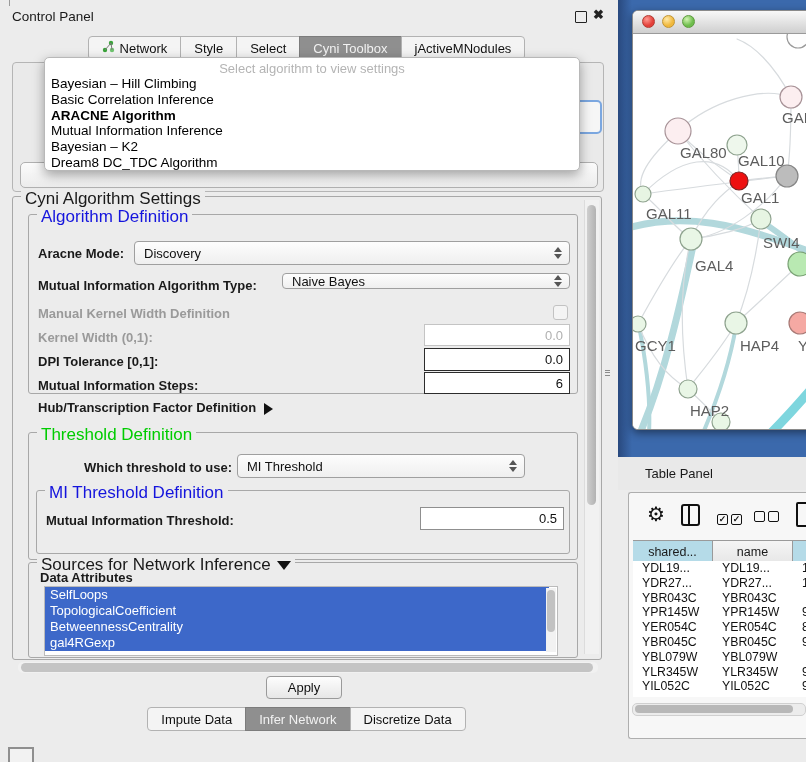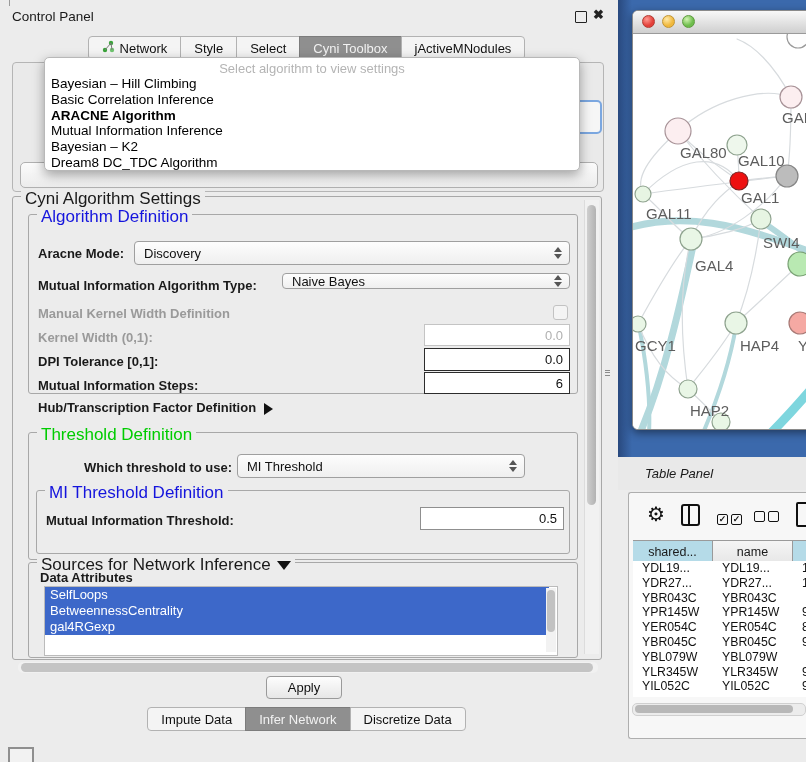--- a/index.html
+++ b/index.html
@@ -93,21 +93,21 @@
        background:linear-gradient(#f8f8f8,#cfcfcf);border-bottom:1px solid #9a9a9a;}
   .tl{position:absolute;top:4px;width:13px;height:13px;border-radius:50%;box-sizing:border-box;}
   .tl.red{left:9px;background:radial-gradient(circle at 35% 30%,#ff9a92,#e3403a 60%);border:1px solid #b03a32;}
   .tl.yel{left:29px;background:radial-gradient(circle at 35% 30%,#ffe9a8,#f0b83d 60%);border:1px solid #c19432;}
   .tl.grn{left:49px;background:radial-gradient(circle at 35% 30%,#d2f4b2,#6ebd4d 60%);border:1px solid #5d9a3e;}
   .net-canvas{position:absolute;top:23px;left:0;right:0;bottom:0;background:#fff;}
   .net-canvas svg{position:absolute;top:0;left:0;}
 
   
   .tp-strip{left:618px;top:457px;width:188px;height:33px;background:#e9e9e9;}
-  .tp-title{left:645px;top:466px;font-size:13px;color:#1a1a1a;font-style:italic;}
+  .tp-title{left:645px;top:466px;font-size:13px;color:#1a1a1a;}
   .tp-box{left:628px;top:492px;width:178px;height:245px;background:#f7f7f7;border:1px solid #aeaeae;border-radius:3px 0 0 3px;border-right:none;}
   .tp-toolbar{position:absolute;left:0;top:6px;width:100%;height:36px;}
   .gear{position:absolute;left:18px;top:3px;font-size:20px;color:#111;}
   .ico-split{position:absolute;left:52px;top:5px;width:15px;height:18px;border:2px solid #111;border-radius:3px;}
   .ico-split i{position:absolute;left:5px;top:0;width:2px;height:100%;background:#111;}
   .cb{display:inline-block;width:9px;height:9px;border:1.5px solid #111;border-radius:2px;margin-right:3px;
       font-size:9px;line-height:8px;text-align:center;color:#111;font-weight:bold;}
   .cbgroup{position:absolute;top:9px;}
   .ico-doc{position:absolute;left:167px;top:3px;width:16px;height:21px;border:2px solid #111;border-radius:2px;background:#f7f7f7;}
   .thead{position:absolute;left:4px;top:47px;width:188px;display:grid;grid-template-columns:80px 80px 40px;height:21px;
@@ -222,20 +222,21 @@
 
   <div class="abs fs" id="fs4">
     <span class="legend">
       <span>Sources for Network Inference</span><span class="arrow-down"></span>
     </span>
   </div>
   <div class="abs lbl" style="left:40px;top:570px;">Data Attributes</div>
   <div class="abs attr-list">
     <div id="attr-items">
         <div class="attr-item sel">SelfLoops</div>
+        <div class="attr-item sel">TopologicalCoefficient</div>
         <div class="attr-item sel">BetweennessCentrality</div>
         <div class="attr-item sel">gal4RGexp</div>
       </div>
     <div class="list-vsb">
         <span class="thumb"></span>
       </div>
   </div>
 
   <div class="abs hsb">
       <span class="thumb"></span>

